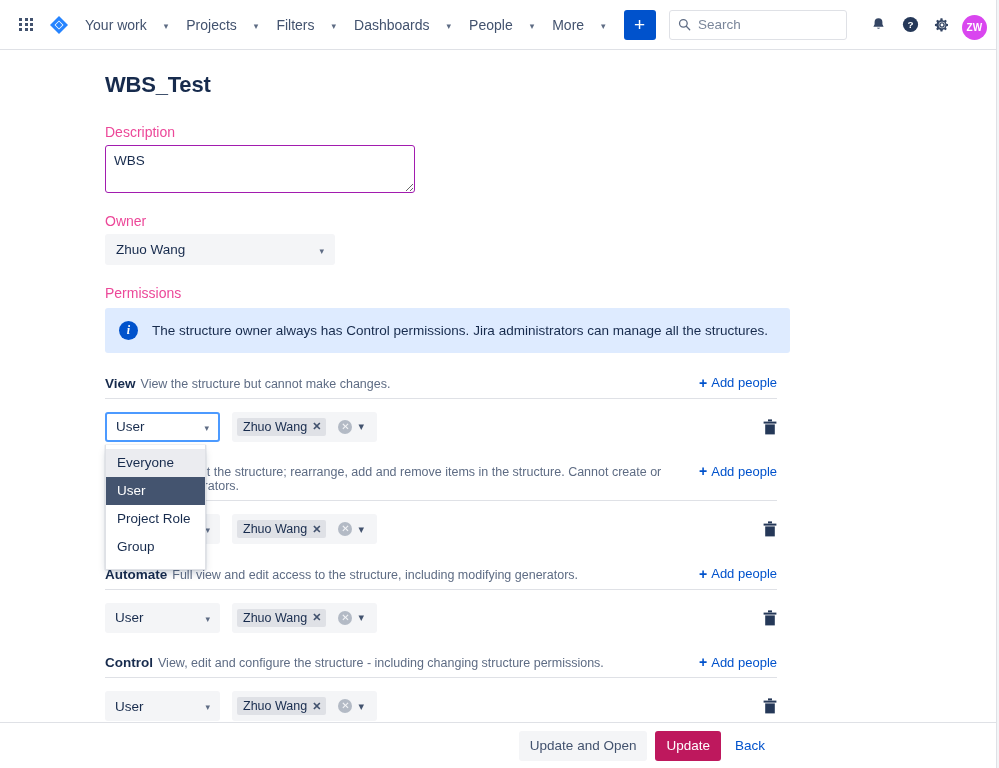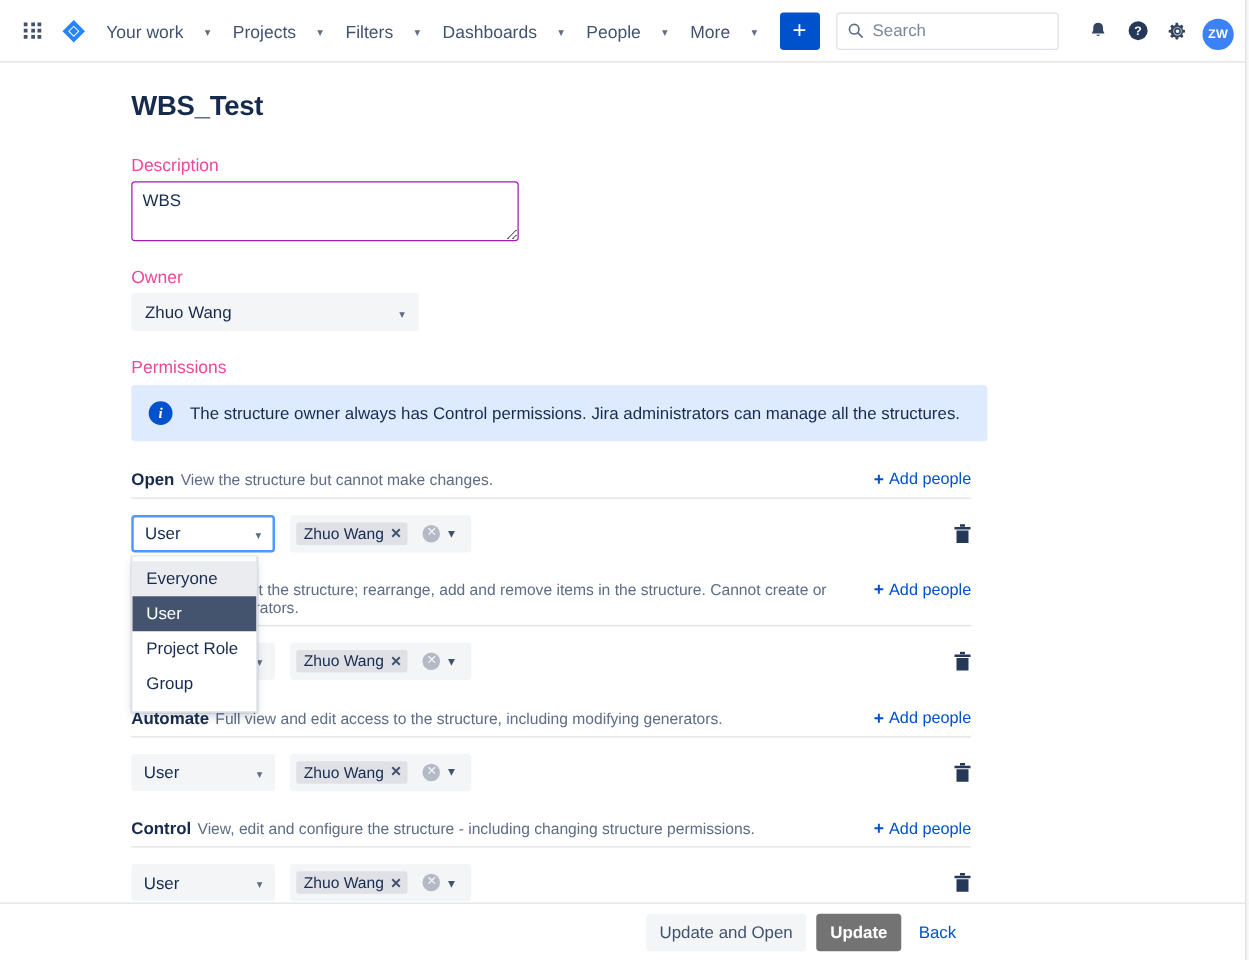--- a/index.html
+++ b/index.html
@@ -61,21 +61,21 @@
     cursor: text;
   }
   .searchbox .ph { font-size: 13.5px; color: #7a869a; }
   .iconbtn {
     width: 30px; height: 30px; border-radius: 50%;
     display: flex; align-items: center; justify-content: center;
     cursor: pointer;
   }
   .avatar {
     width: 25px; height: 25px; border-radius: 50%;
-    background: #3b82f6; color: #fff;
+    background: #d946ef; color: #fff;
     font-size: 10px; font-weight: 700;
     display: flex; align-items: center; justify-content: center;
     cursor: pointer; margin-left: 3px; letter-spacing: .3px;
   }
 
   
   .page { padding: 22px 0 0 0; position: relative; }
   .wrap { width: 672px; margin-left: 105px; }
 
   .page-title {
@@ -185,21 +185,21 @@
     position: absolute; left: 0; bottom: 0; width: 999px;
     border-top: 1px solid #dfe1e6; background: #fff;
     height: 46px; display: flex; align-items: center; justify-content: flex-end;
     padding-right: 228px; gap: 8px;
   }
   .btn {
     border: none; border-radius: 3px; cursor: pointer;
     font-size: 13.5px; font-family: inherit; height: 30px; padding: 0 11px;
   }
   .btn-std { background: #f4f5f7; color: #42526e; }
-  .btn-pri { background: #737373; color: #fff; font-weight: 700; }
+  .btn-pri { background: #be185d; color: #fff; font-weight: 400; }
   .btn-link { background: transparent; color: #0052cc; padding: 0 6px; }
 
   .edge-right {
     position: absolute; right: 0; top: 0; width: 3px; height: 768px;
     background: #f4f5f7; border-left: 1px solid #dfe1e6;
   }
 </style>
 </head>
 <body>
 
@@ -304,21 +304,21 @@
     <div class="spacer-20"></div>
 
     <div class="flabel">Permissions</div>
     <div class="banner">
       <span class="infoicon">i</span>
       <span class="banner-text">The structure owner always has Control permissions. Jira administrators can manage all the structures.</span>
     </div>
 
     <div class="psection">
       <div class="phead">
-        <span class="pname">Open</span>
+        <span class="pname">View</span>
         <span class="pdesc">View the structure but cannot make changes.</span>
         <span class="addpeople">
           <span class="plus">+</span>
           <span>Add people</span>
         </span>
       </div>
       <div class="prow">
         <div class="type-select open">
           <span>User</span>
           <span class="caret">▾</span>

